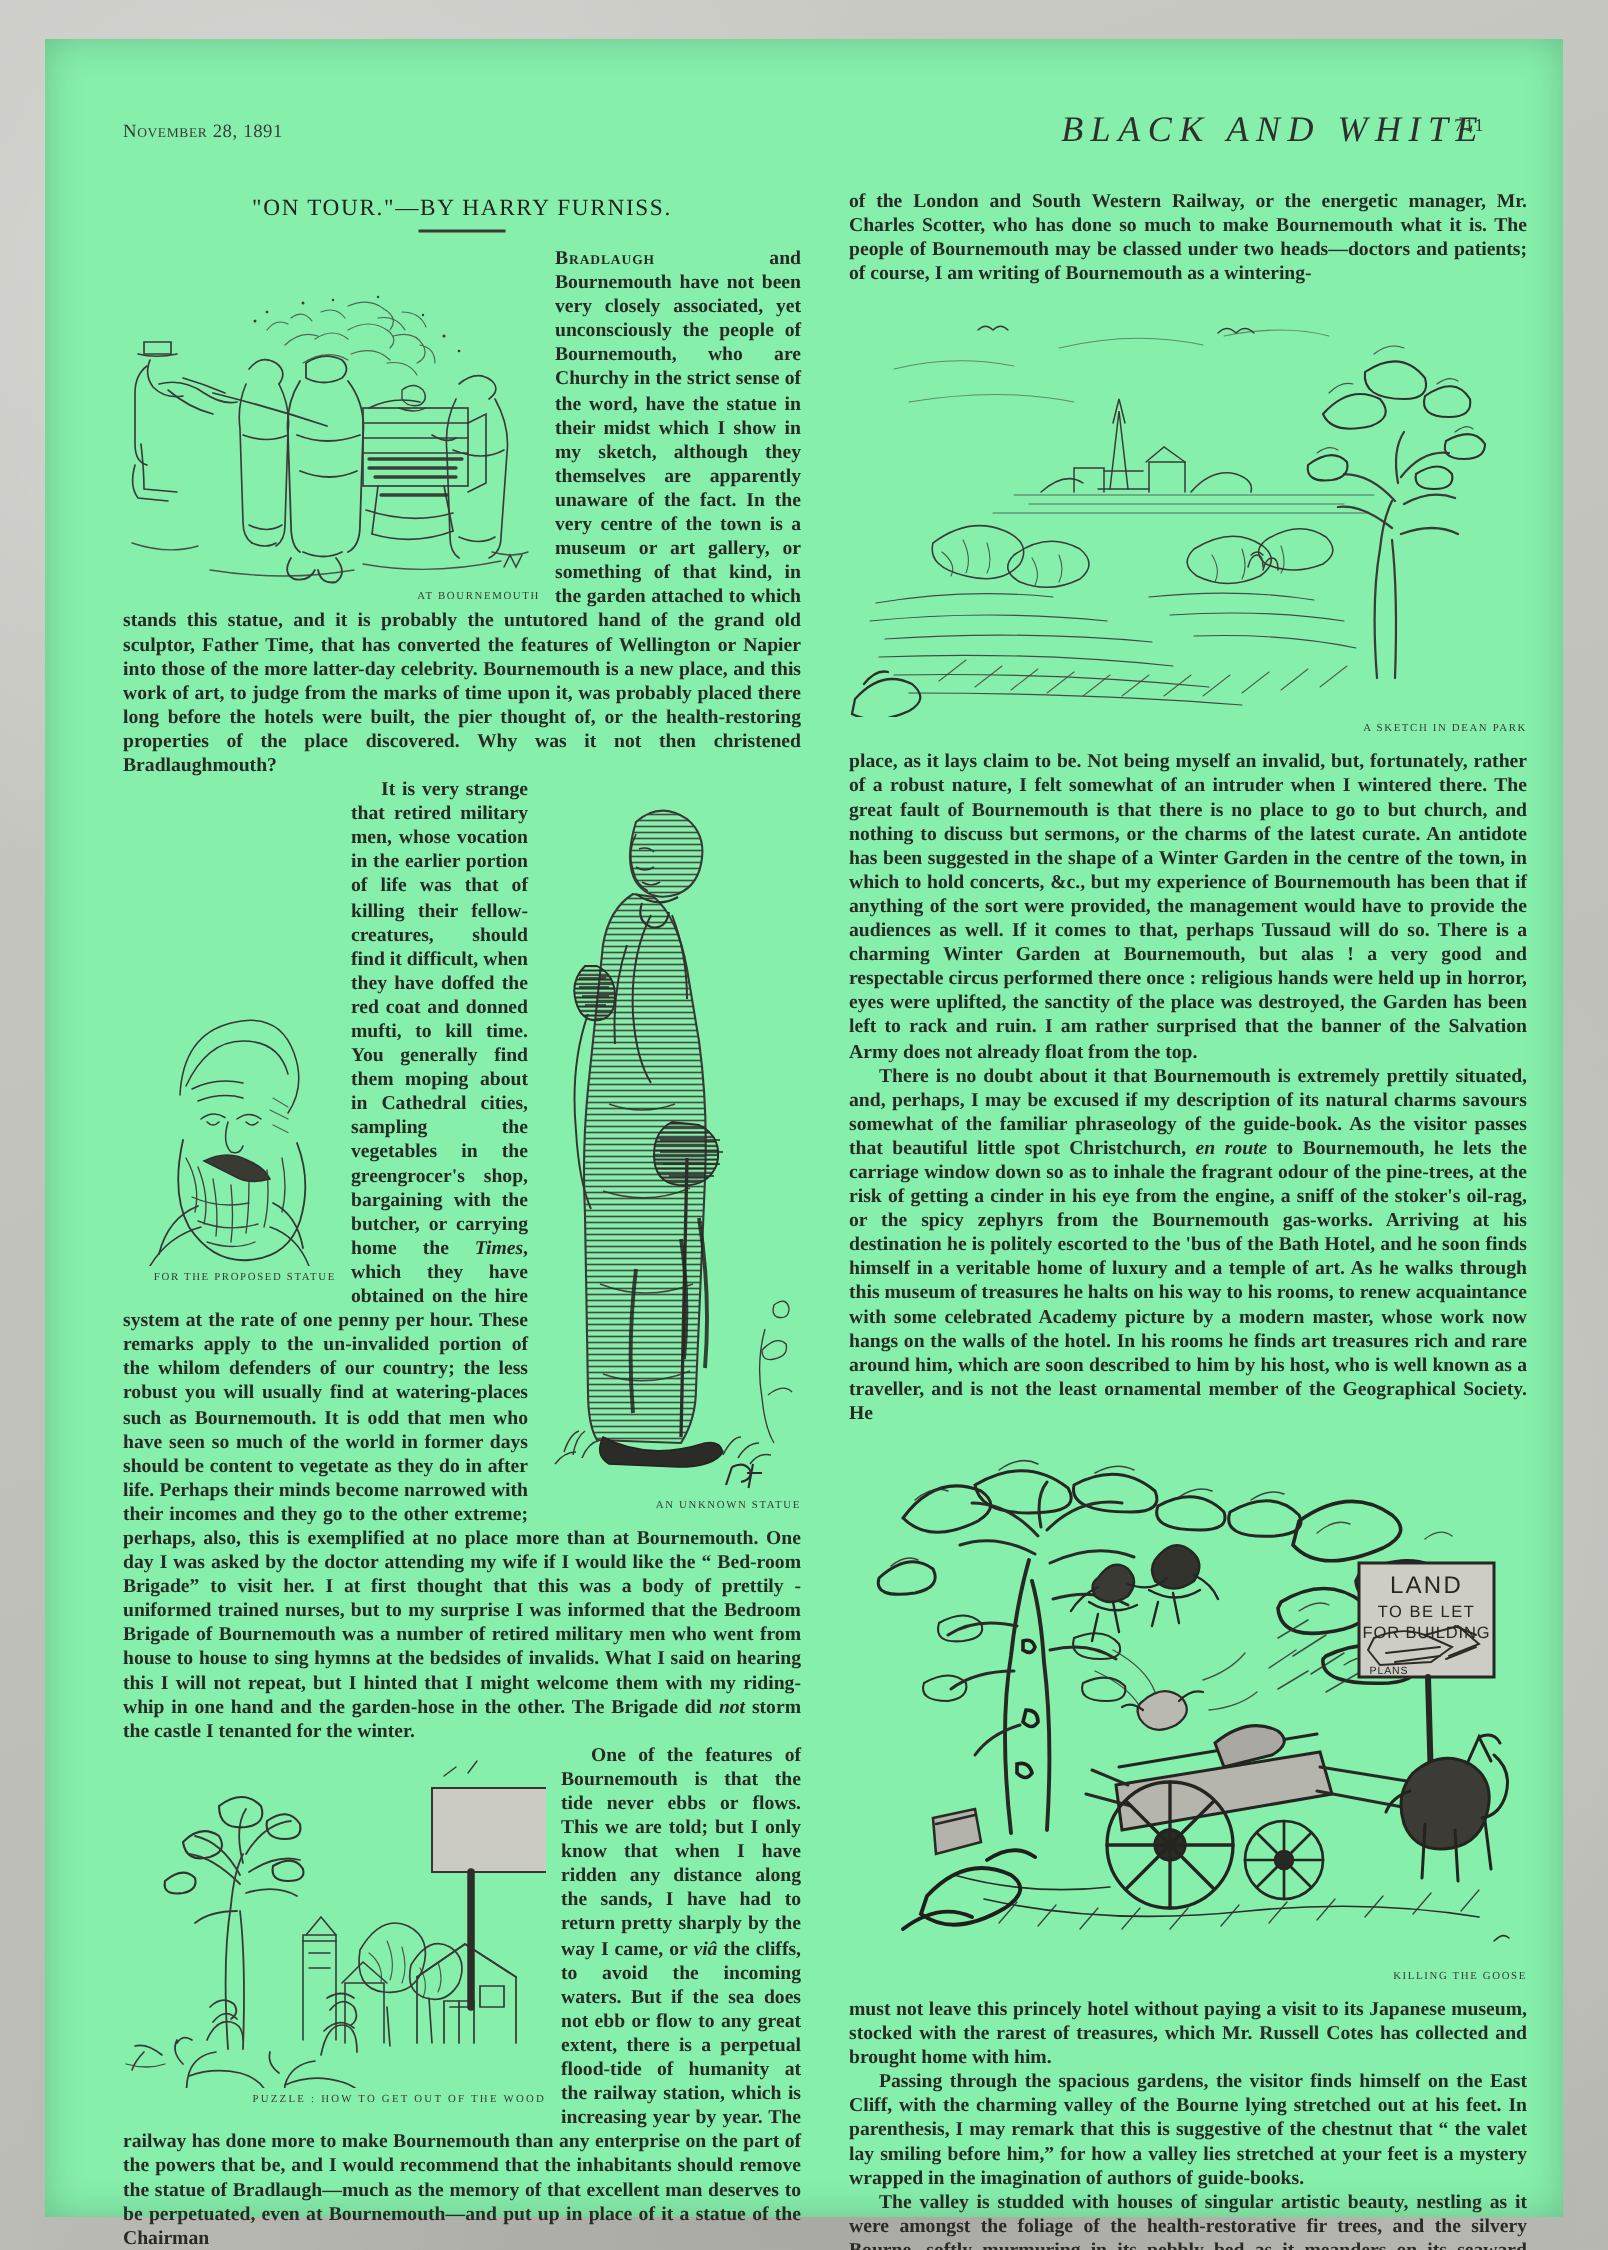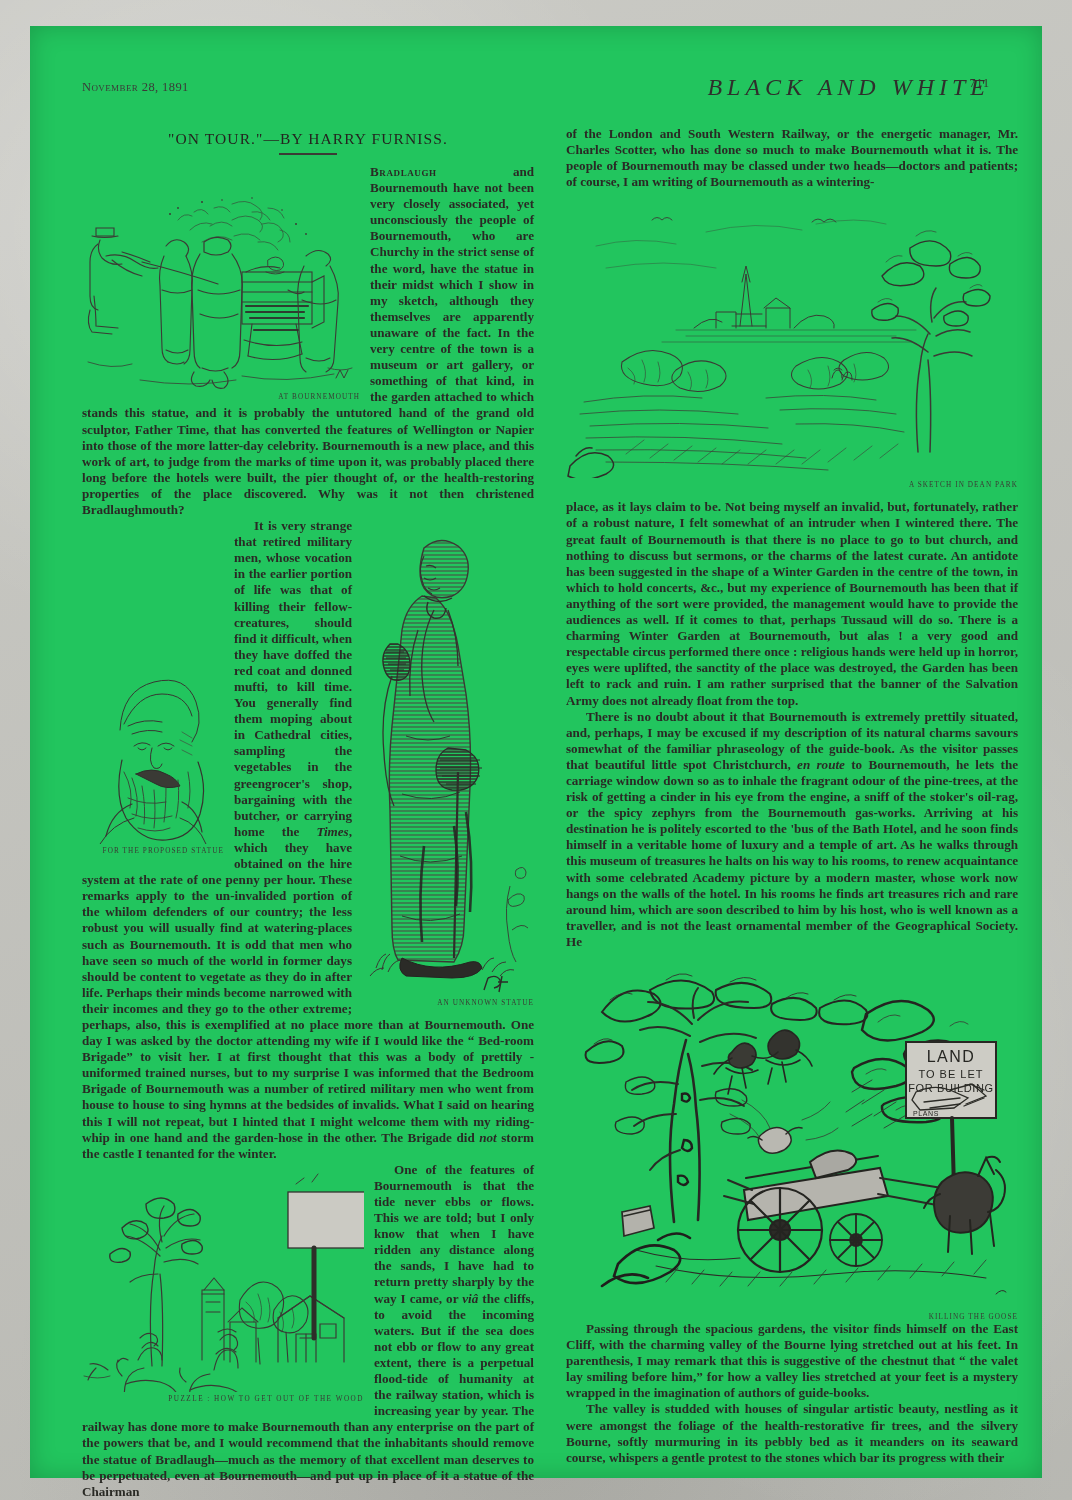--- a/index.html
+++ b/index.html
@@ -27,21 +27,21 @@
       radial-gradient(ellipse 70% 60% at 50% 95%, rgba(90,90,85,0.18), rgba(0,0,0,0) 70%),
       linear-gradient(160deg, rgba(255,255,255,0.12), rgba(0,0,0,0.06));
     pointer-events: none;
   }
   #sheet {
     position: absolute;
     left: 30px;
     top: 26px;
     width: 1012px;
     height: 1452px;
-    background: #22c55e;
+    background: #86efac;
     box-shadow: 0 0 26px rgba(0,0,0,0.20) inset;
   }
 
   
   .runhead {
     position: absolute;
     top: 48px;
     left: 52px;
     right: 52px;
     height: 26px;
@@ -758,19 +758,20 @@
               <text class="sign-l1" x="385" y="98" font-size="16" letter-spacing="1.5">LAND</text>
               <text class="sign-l2" x="385" y="114" font-size="11" letter-spacing="1">TO BE LET</text>
               <text class="sign-l3" x="385" y="128" font-size="11" letter-spacing="0.6">FOR BUILDING</text>
               <text class="sign-l4" x="360" y="152" font-size="7" letter-spacing="0.6">PLANS</text>
             </g>
           </svg>
         </div>
         <div class="fig-cap">Killing the Goose</div>
       </div>
 
+      <p class="body" style="margin-top:10px;">must not leave this princely hotel without paying a visit to its Japanese museum, stocked with the rarest of treasures, which Mr. Russell Cotes has collected and brought home with him.</p>
       <p class="body indent">Passing through the spacious gardens, the visitor finds himself on the East Cliff, with the charming valley of the Bourne lying stretched out at his feet.   In parenthesis, I may remark that this is suggestive of the chestnut that “ the valet lay smiling before him,” for how a valley lies stretched at your feet is a mystery wrapped in the imagination of authors of guide-books.</p>
       <p class="body indent">The valley is studded with houses of singular artistic beauty, nestling as it were amongst the foliage of the health-restorative fir trees, and the silvery Bourne, softly murmuring in its pebbly bed as it meanders on its seaward course, whispers a gentle protest to the stones which bar its progress with their</p>
 
     </div>
 
   </div>
 </div>
 
 </body></html>

